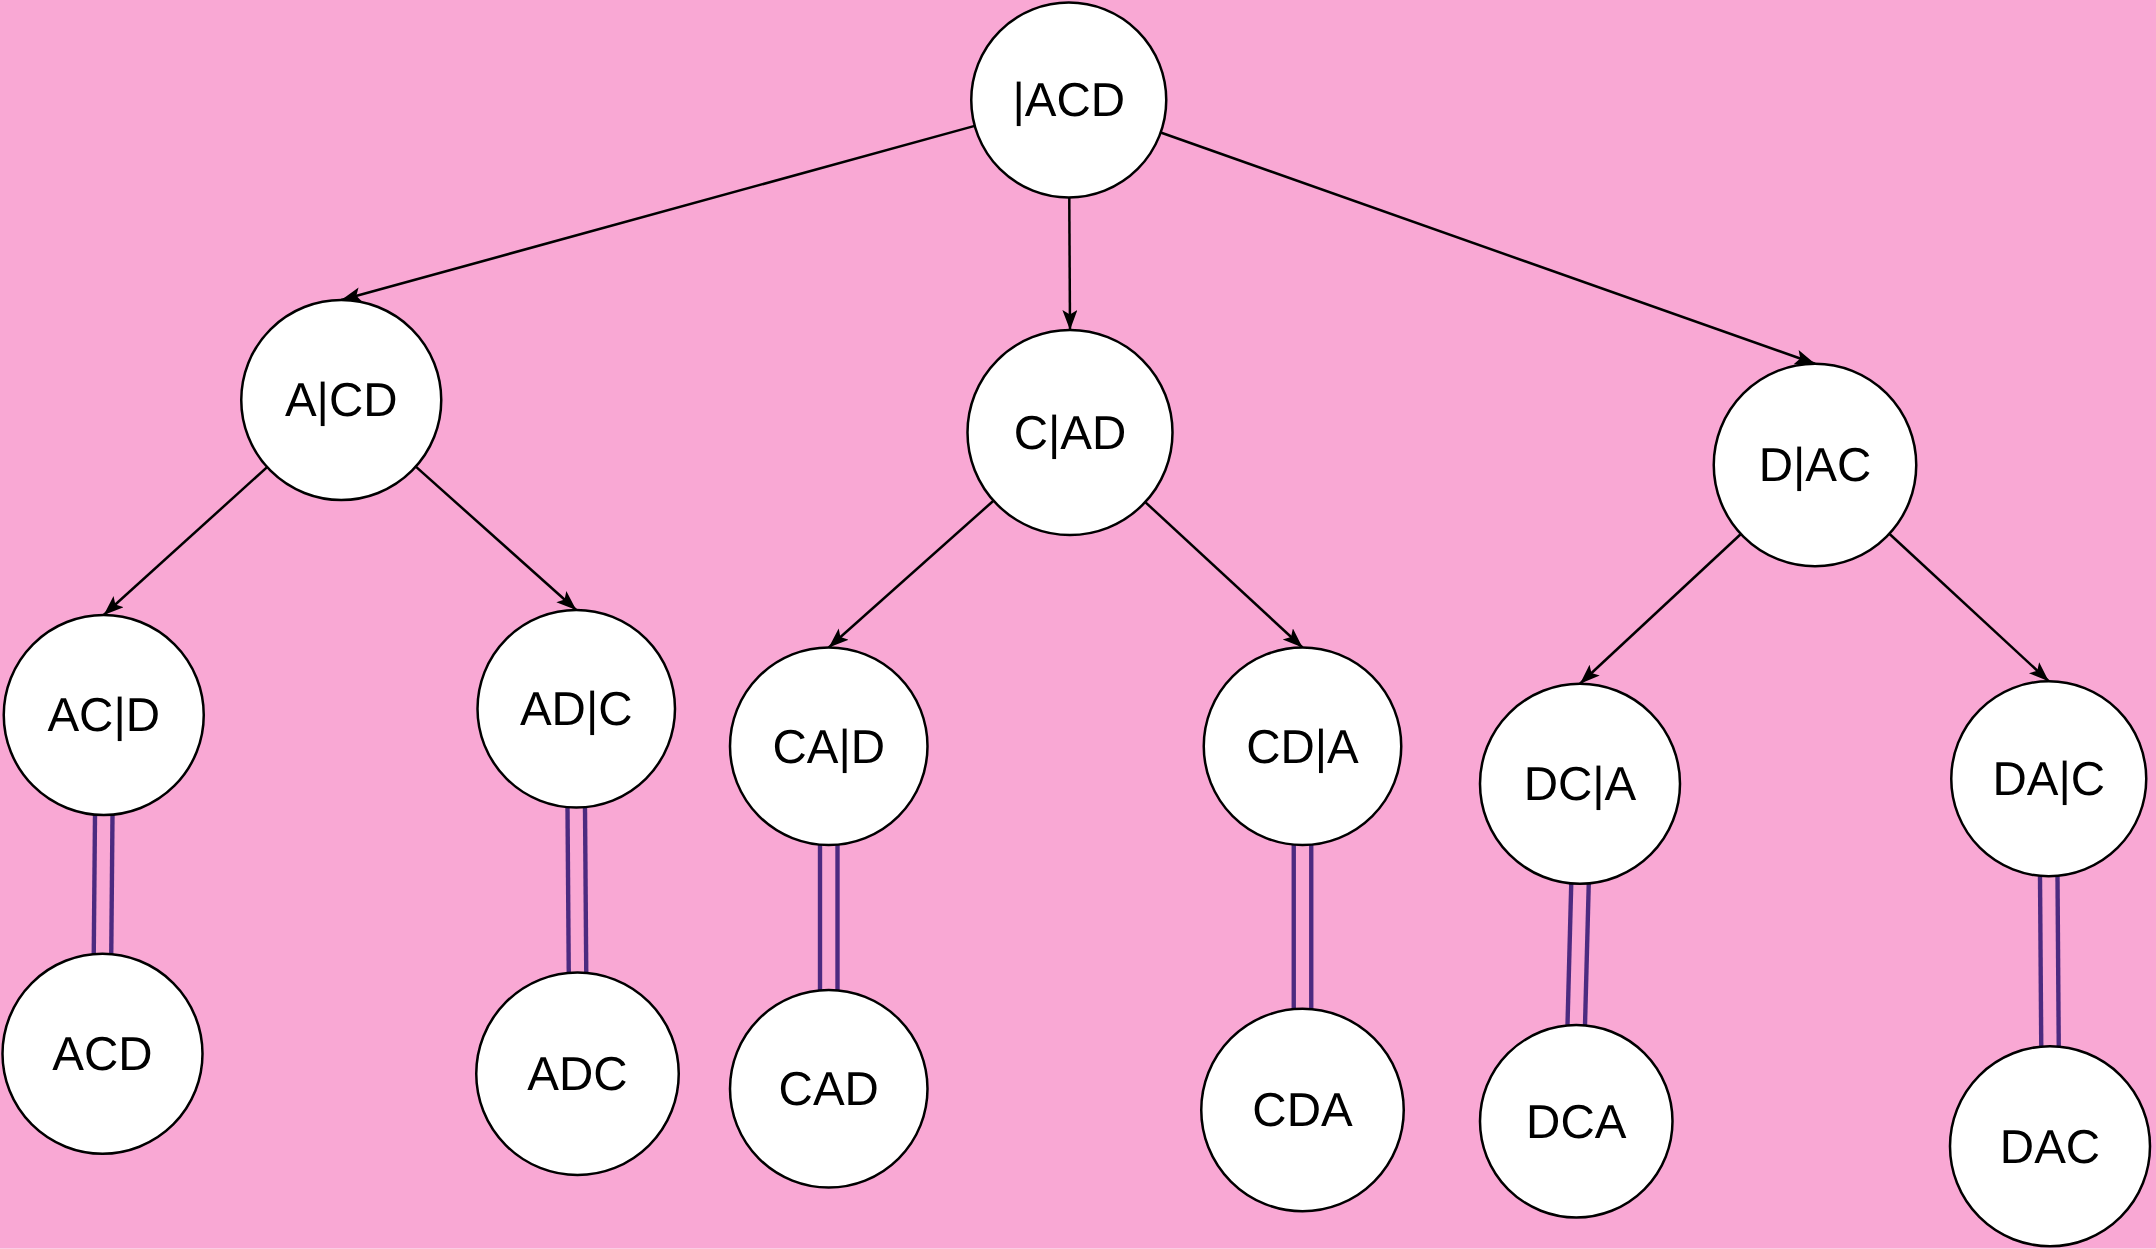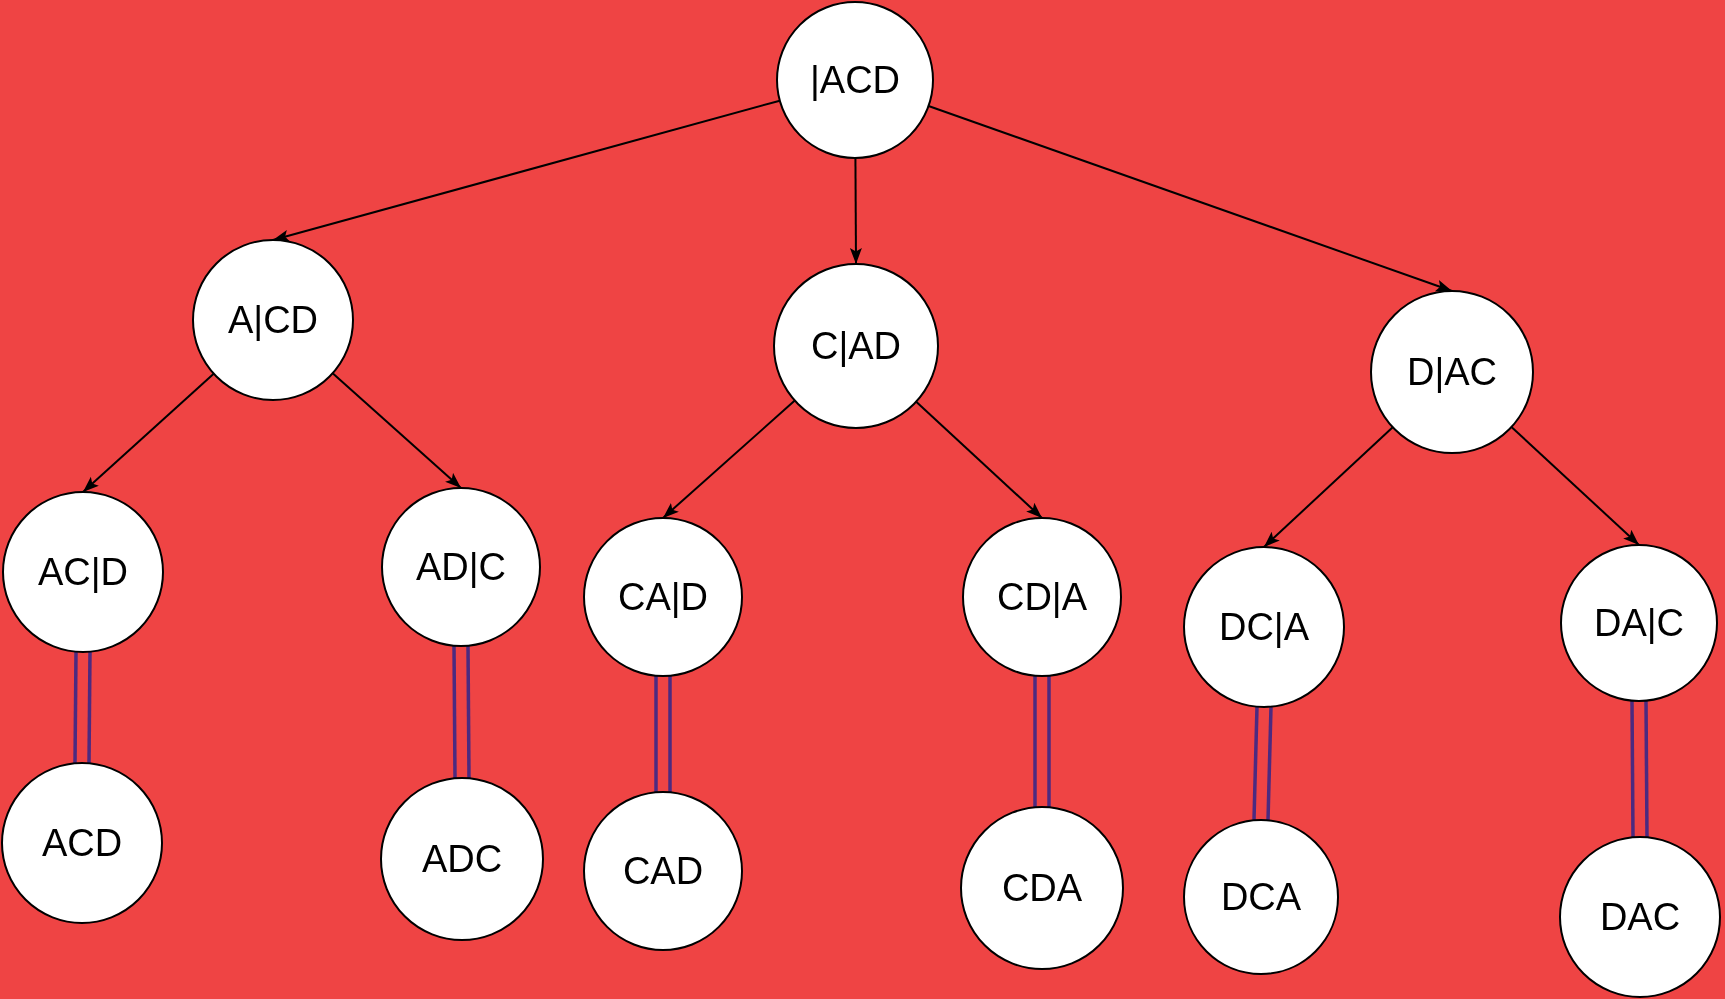--- a/index.html
+++ b/index.html
@@ -4,21 +4,21 @@
 <style>
   html, body {
     margin: 0;
     padding: 0;
     background: #ffffff;
   }
   .stage {
     position: relative;
     width: 1725px;
     height: 999px;
-    background: #ef4444;
+    background: #f9a8d4;
     overflow: hidden;
   }
   svg.diagram {
     display: block;
     width: 1725px;
     height: 999px;
   }
   .node-circle {
     fill: #ffffff;
     stroke-width: 2px;

